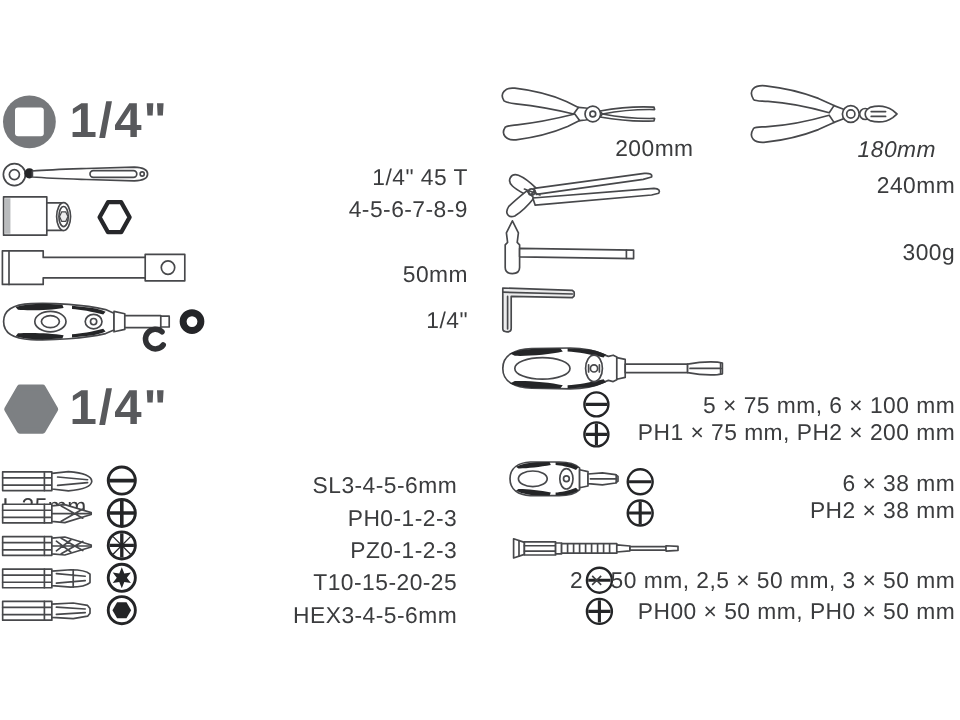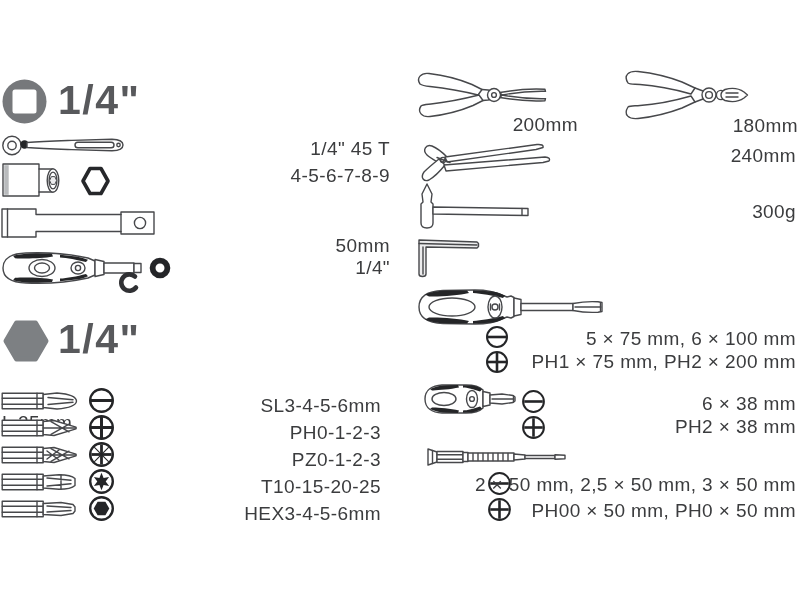--- a/index.html
+++ b/index.html
@@ -80,21 +80,21 @@
       <path class="ln" d="M95,10.5 L104,12.5 L104,25.5 L95,27.5 Z"></path>
       <rect class="ln" x="104" y="14" width="30" height="10"></rect>
       <rect class="ln" x="134" y="14.5" width="7" height="9"></rect>
       <path d="M135,27.5 A8.2,8.2 0 1 0 136,38.5" fill="none" stroke="#303134" stroke-width="4.6" stroke-linecap="round"></path>
       <circle cx="160" cy="19" r="7.4" fill="none" stroke="#242528" stroke-width="5.8"></circle>
     </svg>
   </div>
 
   <div class="lbl r" style="right:410px;top:139px;">1/4" 45 T</div>
   <div class="lbl r" style="right:410px;top:166px;">4-5-6-7-8-9</div>
-  <div class="lbl r" style="right:410px;top:236px;padding-left:32px;">50mm</div>
+  <div class="lbl r" style="right:410px;top:220px;padding-left:32px;">50mm</div>
   <div class="lbl r" style="right:410px;top:258px;">1/4"</div>
 
   <div class="art" style="left:2px;top:319px;">
     <svg width="48" height="44" viewBox="0 0 48 44">
       <polygon points="4,22 14.5,4 33.5,4 44,22 33.5,40 14.5,40" fill="#7d8083" stroke="#7d8083" stroke-width="5" stroke-linejoin="round"></polygon>
     </svg>
   </div>
   <div class="hdr" style="left:58px;top:319px;">1/4"</div>
   <div class="lbl" style="left:2px;top:369px;margin-top:44px;">L 25mm</div>
 
@@ -210,21 +210,21 @@
       <path class="ln" d="M9,17 C4,9 10,4.5 19,5.5 C33,7 50,11 63,16 L76,22 L72,28 C58,24 36,19.5 21,18.5 C15,18 11,18.5 9,17 Z"></path>
       <path class="ln" d="M9,41 C4,49 10,53.5 19,52.5 C33,51 50,47 63,42 L76,36 L72,30 C58,34 36,38.5 21,39.5 C15,40 11,39.5 9,41 Z"></path>
       <path class="lnn" d="M76,22 L84,25 M76,36 L84,33"></path>
       <circle class="ln" cx="90" cy="29" r="7"></circle>
       <circle class="lnn" cx="90" cy="29" r="3.4"></circle>
       <circle class="ln" cx="102" cy="29" r="4.6"></circle>
       <path class="ln" d="M106,23.5 C113,21.5 120,22.5 125,26 L128.5,29 L125,32 C120,35.5 113,36.5 106,34.5 C103,33 102,31.5 102,29 C102,26.5 103,25 106,23.5 Z"></path>
       <path class="lnn" d="M107,27 L119,27 M107,31 L119,31"></path>
     </svg>
   </div>
-  <div class="lbl r" style="right:2px;top:116px;">180mm</div>
+  <div class="lbl r" style="right:20px;top:116px;font-style:italic;">180mm</div>
 
   <div class="art" style="left:417px;top:137px;">
     <svg width="150" height="46" viewBox="0 0 150 46">
       <path class="ln" d="M10,18 C5,13 9,7 15,9 C20,11 26,16 30,20 L24,27 C19,24 13,21 10,18 Z"></path>
       <path class="ln" d="M7,35 C3,41 7,45 12,43 C17,40 24,33 28,28 L22,22 C17,26 11,31 7,35 Z"></path>
       <path class="ln" d="M28,20 L120,7.5 Q127,7 126,10.5 L119,12.5 L30,25 Z"></path>
       <path class="ln" d="M27,28 L128,20 Q134,20.5 132,24 L126,25.5 L29,34 Z"></path>
       <circle class="lnn" cx="26" cy="23" r="2.6"></circle>
       <path class="lnn" d="M20,20.5 L33,25.5"></path>
     </svg>

